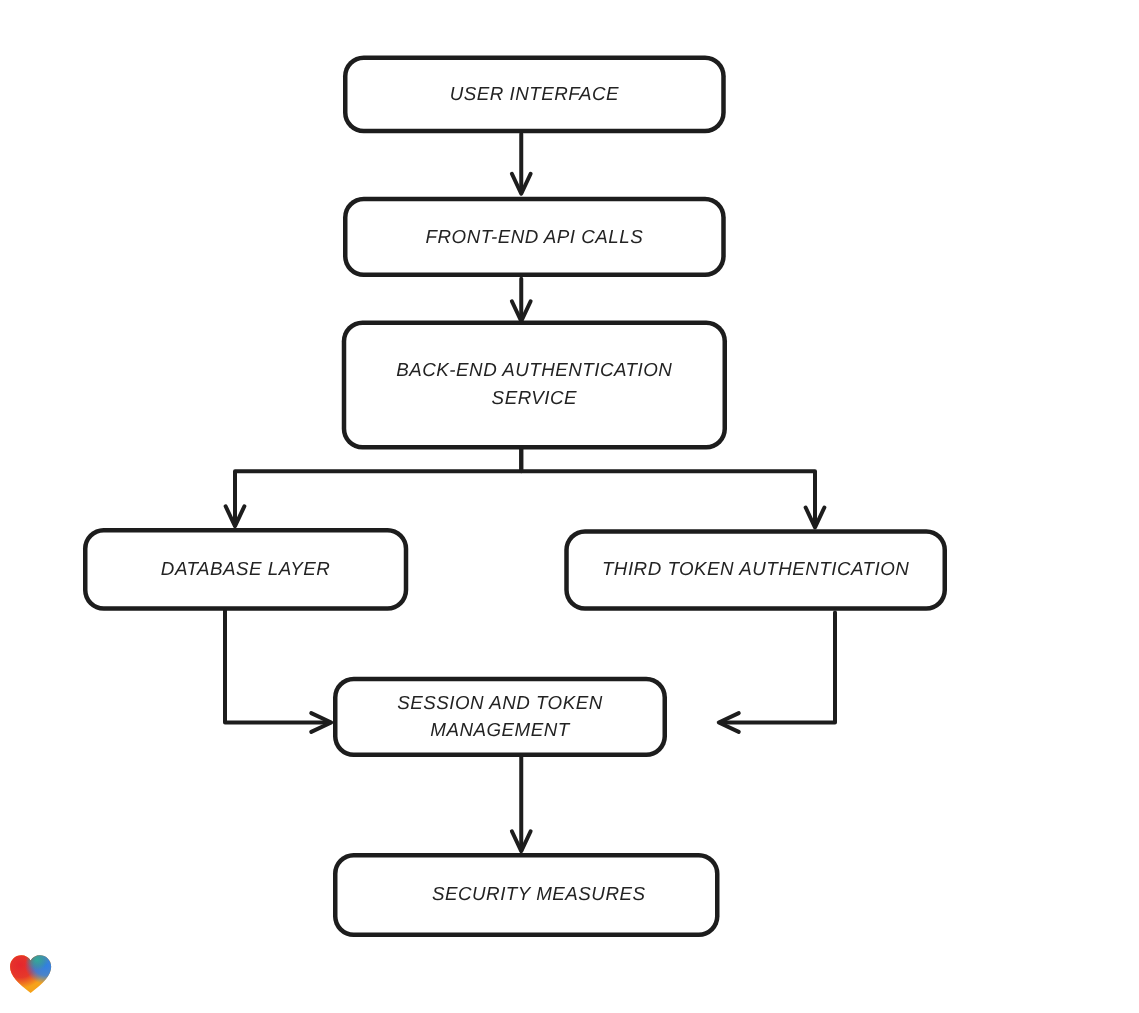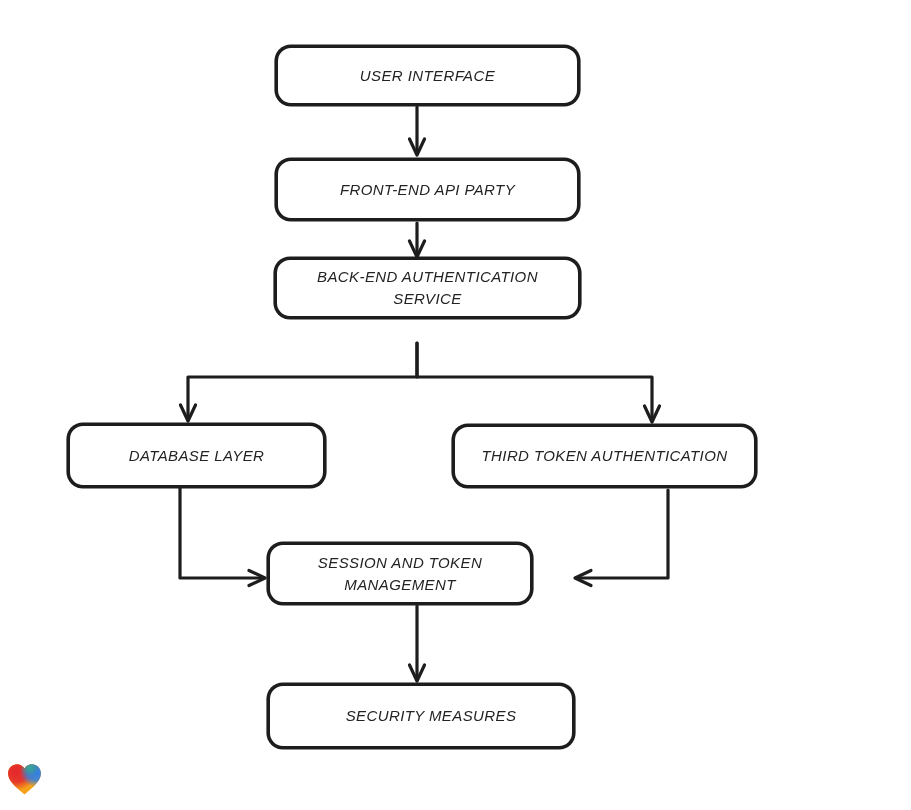--- a/index.html
+++ b/index.html
@@ -65,24 +65,24 @@
       <path d="M417 606 L417 680"></path>
       <path d="M409.5 665 L417 681 L424.5 665"></path>
     </g>
   </svg>
 
   <div class="node" style="left:275px; top:45px; width:305px; height:61px;">
     <span class="label">USER INTERFACE</span>
   </div>
 
   <div class="node" style="left:275px; top:158px; width:305px; height:63px;">
-    <span class="label">FRONT-END API PARTY</span>
+    <span class="label">FRONT-END API CALLS</span>
   </div>
 
-  <div class="node" style="left:274px; top:257px; width:307px; height:62px;">
+  <div class="node" style="left:274px; top:257px; width:307px; height:102px;">
     <span class="label wrap-250">BACK-END AUTHENTICATION SERVICE</span>
   </div>
 
   <div class="node" style="left:67px; top:423px; width:259px; height:65px;">
     <span class="label">DATABASE LAYER</span>
   </div>
 
   <div class="node" style="left:452px; top:424px; width:305px; height:64px;">
     <span class="label">THIRD TOKEN AUTHENTICATION</span>
   </div>

